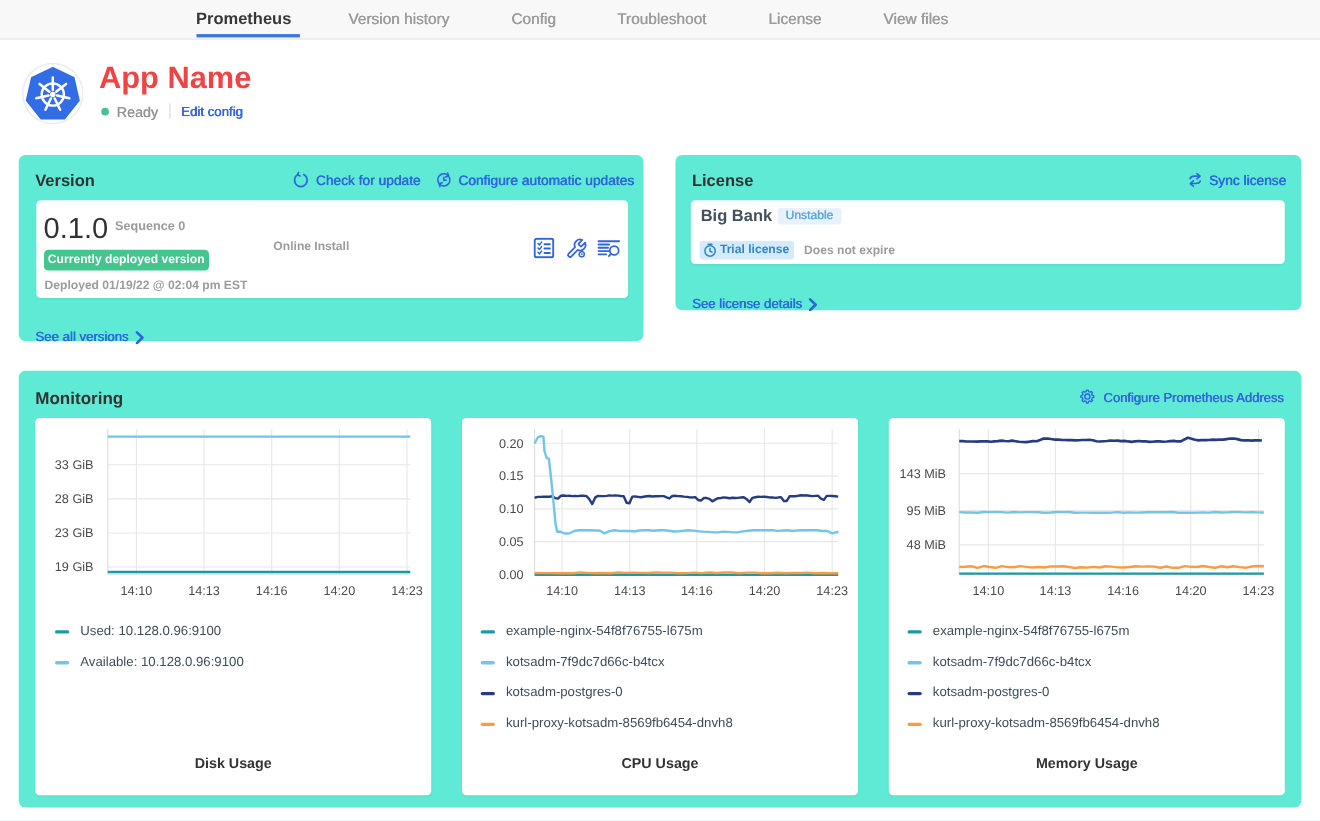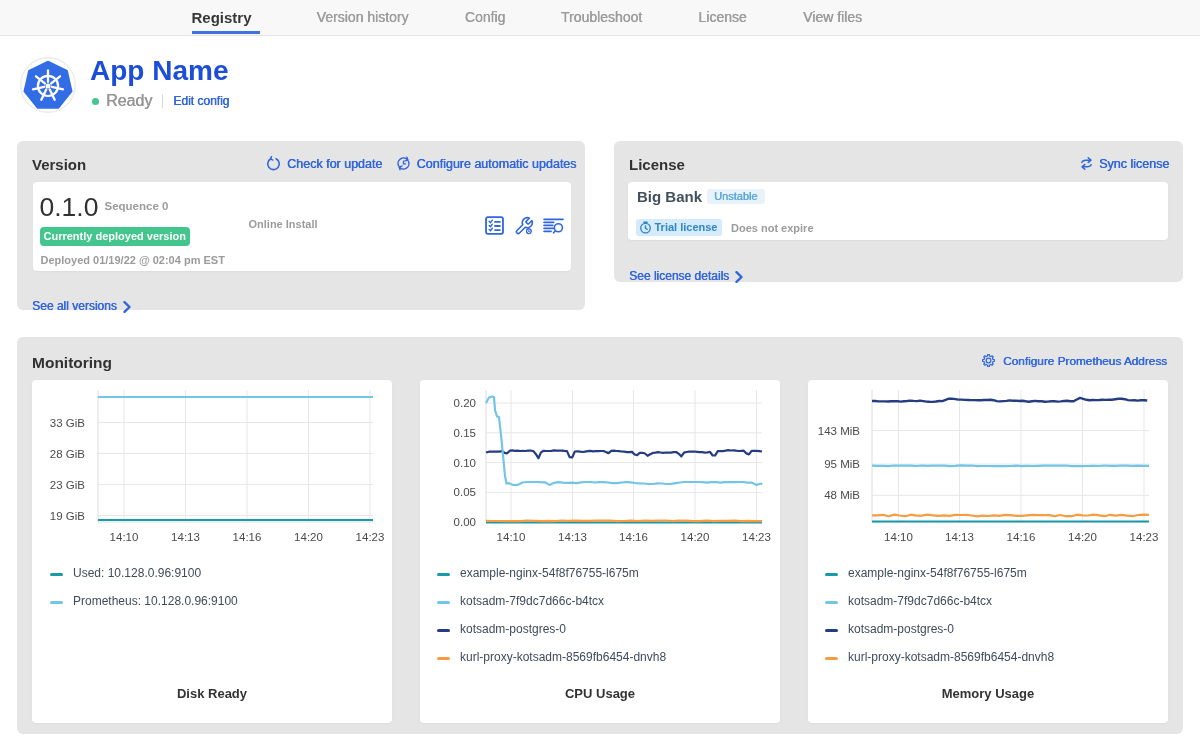--- a/index.html
+++ b/index.html
@@ -3,39 +3,39 @@
 <style>
 * { margin:0; padding:0; box-sizing:border-box; }
 html,body { width:1200px; height:746px; position:relative; overflow:hidden;
   font-family:"Liberation Sans", sans-serif; background:#fff; }
 .nav { position:absolute; left:0; top:0; width:1200px; height:36px; background:#f8f8f8;
   border-bottom:1px solid #e3e3e3; }
 .nav .item { position:absolute; transform:translateX(-50%); font-size:14px; color:#9c9c9c; line-height:35px; height:35px; text-shadow:0.4px 0 0 currentColor; }
 .nav .item.active { color:#373737; font-weight:bold; font-size:15px; text-shadow:none; }
 .nav .item.active:after { content:""; position:absolute; left:0px; right:-8px; bottom:1px; height:3px; background:#4073de; }
 .hdr-icon { position:absolute; left:20px; top:57px; }
-.app-name { position:absolute; left:90px; top:57px; font-size:28px; font-weight:bold; color:#1d4ed8; line-height:28px; }
+.app-name { position:absolute; left:90px; top:57px; font-size:28px; font-weight:bold; color:#ef4444; line-height:28px; }
 .status { position:absolute; left:92px; top:93px; height:16px; display:flex; align-items:center; }
 .dot { width:7px; height:7px; border-radius:50%; background:#44c58d; margin-right:7px; }
-.ready { font-size:16px; color:#959595; text-shadow:0.4px 0 0 currentColor; }
+.ready { font-size:13px; color:#959595; text-shadow:0.4px 0 0 currentColor; }
 .vbar { width:1px; height:14px; background:#d9d9d9; margin:0 10px; }
 .editcfg { font-size:12px; color:#3065dd; text-shadow:0.5px 0 0 currentColor; }
-.card { position:absolute; background:#e5e5e5; border-radius:6px; }
+.card { position:absolute; background:#5eead4; border-radius:6px; }
 .icard { position:absolute; background:#fff; border-radius:4px; box-shadow:0 1px 2px rgba(0,0,0,0.04); }
 .ctitle { position:absolute; font-size:15px; font-weight:bold; color:#323232; line-height:15px; }
 .bluelink { position:absolute; font-size:12.5px; color:#3065dd; display:flex; align-items:center; white-space:nowrap; text-shadow:0.5px 0 0 currentColor; }
 .bluelink svg { margin-right:6px; flex:none; }
 .seelink { position:absolute; font-size:12px; color:#3065dd; display:flex; align-items:center; text-shadow:0.5px 0 0 currentColor;margin-top:16px; }
 .seelink svg { margin-left:6px; margin-top:1px; }
 .meta { position:absolute; font-size:11px; font-weight:bold; color:#9b9b9b; }
 .charttitle { position:absolute; width:100%; text-align:center; font-size:13px; font-weight:bold; color:#323232; }
 </style></head>
 <body>
 <div class="nav">
-    <div class="item active" style="left:221.5px">Registry</div>
+    <div class="item active" style="left:221.5px">Prometheus</div>
     <div class="item" style="left:362.5px">Version history</div>
     <div class="item" style="left:485.0px">Config</div>
     <div class="item" style="left:601.5px">Troubleshoot</div>
     <div class="item" style="left:722.5px">License</div>
     <div class="item" style="left:832.5px">View files</div>
   </div>
 
 <div class="hdr-icon"><svg width="56" height="56" viewBox="0 0 56 56">
       <circle cx="28" cy="28" r="27.3" fill="#fff" stroke="#ececec" stroke-width="1.4"></circle>
       <polygon points="28.00,4.50 47.08,13.69 51.79,34.33 38.59,50.88 17.41,50.88 4.21,34.33 8.92,13.69" fill="#326de5" stroke="#326de5" stroke-width="1.5" stroke-linejoin="round"></polygon>
@@ -168,22 +168,22 @@
         <text x="153.5" y="160.5" text-anchor="middle" font-size="11.5" fill="#4a4a4a">14:13</text>
         <text x="215" y="160.5" text-anchor="middle" font-size="11.5" fill="#4a4a4a">14:16</text>
         <text x="276.5" y="160.5" text-anchor="middle" font-size="11.5" fill="#4a4a4a">14:20</text>
         <text x="338" y="160.5" text-anchor="middle" font-size="11.5" fill="#4a4a4a">14:23</text>
         <polyline points="66.0,17.0 79.8,17.0 93.5,17.0 107.2,17.0 121.0,17.0 134.8,17.0 148.5,17.0 162.2,17.0 176.0,17.0 189.8,17.0 203.5,17.0 217.2,17.0 231.0,17.0 244.8,17.0 258.5,17.0 272.2,17.0 286.0,17.0 299.8,17.0 313.5,17.0 327.2,17.0 341.0,17.0" fill="none" stroke="#72c5e7" stroke-width="2" stroke-linejoin="round"></polyline>
         <polyline points="66.0,140.0 79.8,140.0 93.5,140.0 107.2,140.0 121.0,140.0 134.8,140.0 148.5,140.0 162.2,140.0 176.0,140.0 189.8,140.0 203.5,140.0 217.2,140.0 231.0,140.0 244.8,140.0 258.5,140.0 272.2,140.0 286.0,140.0 299.8,140.0 313.5,140.0 327.2,140.0 341.0,140.0" fill="none" stroke="#189aa8" stroke-width="2.2" stroke-linejoin="round"></polyline>
       </svg>
     <div style="position:absolute;left:18px;top:193px;width:13px;height:3px;border-radius:2px;background:#189aa8"></div>
       <div style="position:absolute;left:41px;top:185.5px;font-size:12px;color:#3e4c59">Used: 10.128.0.96:9100</div>
       <div style="position:absolute;left:18px;top:221px;width:13px;height:3px;border-radius:2px;background:#72c5e7"></div>
-      <div style="position:absolute;left:41px;top:213.5px;font-size:12px;color:#3e4c59">Prometheus: 10.128.0.96:9100</div>
-    <div class="charttitle" style="top:306px">Disk Ready</div>
+      <div style="position:absolute;left:41px;top:213.5px;font-size:12px;color:#3e4c59">Available: 10.128.0.96:9100</div>
+    <div class="charttitle" style="top:306px">Disk Usage</div>
   </div>
   <div class="icard" style="left:403px;top:43px;width:360px;height:343px">
     <svg width="360" height="175" viewBox="0 0 360 175" style="position:absolute;left:0;top:0">
         <line x1="66" y1="23" x2="342" y2="23" stroke="#e7e7e7" stroke-width="1"></line>
         <line x1="66" y1="52.8" x2="342" y2="52.8" stroke="#e7e7e7" stroke-width="1"></line>
         <line x1="66" y1="82.6" x2="342" y2="82.6" stroke="#e7e7e7" stroke-width="1"></line>
         <line x1="66" y1="112.4" x2="342" y2="112.4" stroke="#e7e7e7" stroke-width="1"></line>
         <line x1="91" y1="10" x2="91" y2="142" stroke="#e7e7e7" stroke-width="1"></line>
         <line x1="152.5" y1="10" x2="152.5" y2="142" stroke="#e7e7e7" stroke-width="1"></line>
         <line x1="213.5" y1="10" x2="213.5" y2="142" stroke="#e7e7e7" stroke-width="1"></line>

